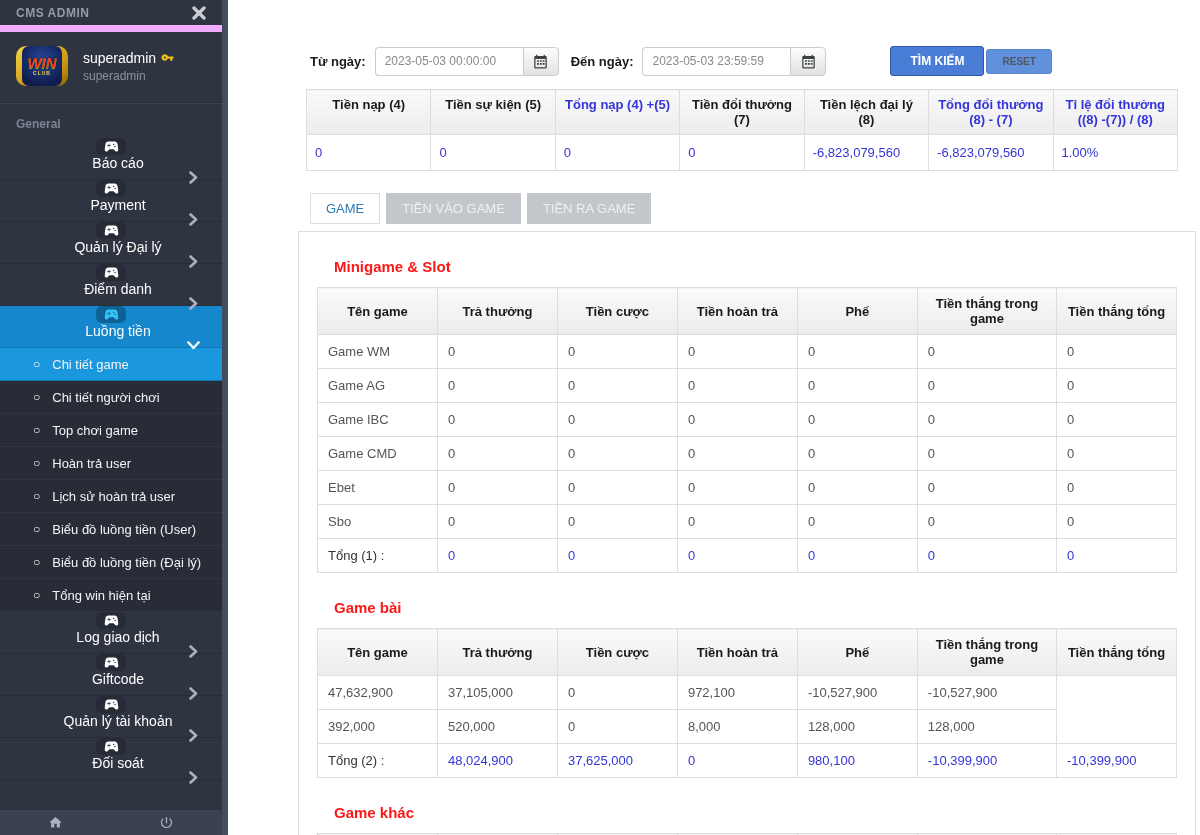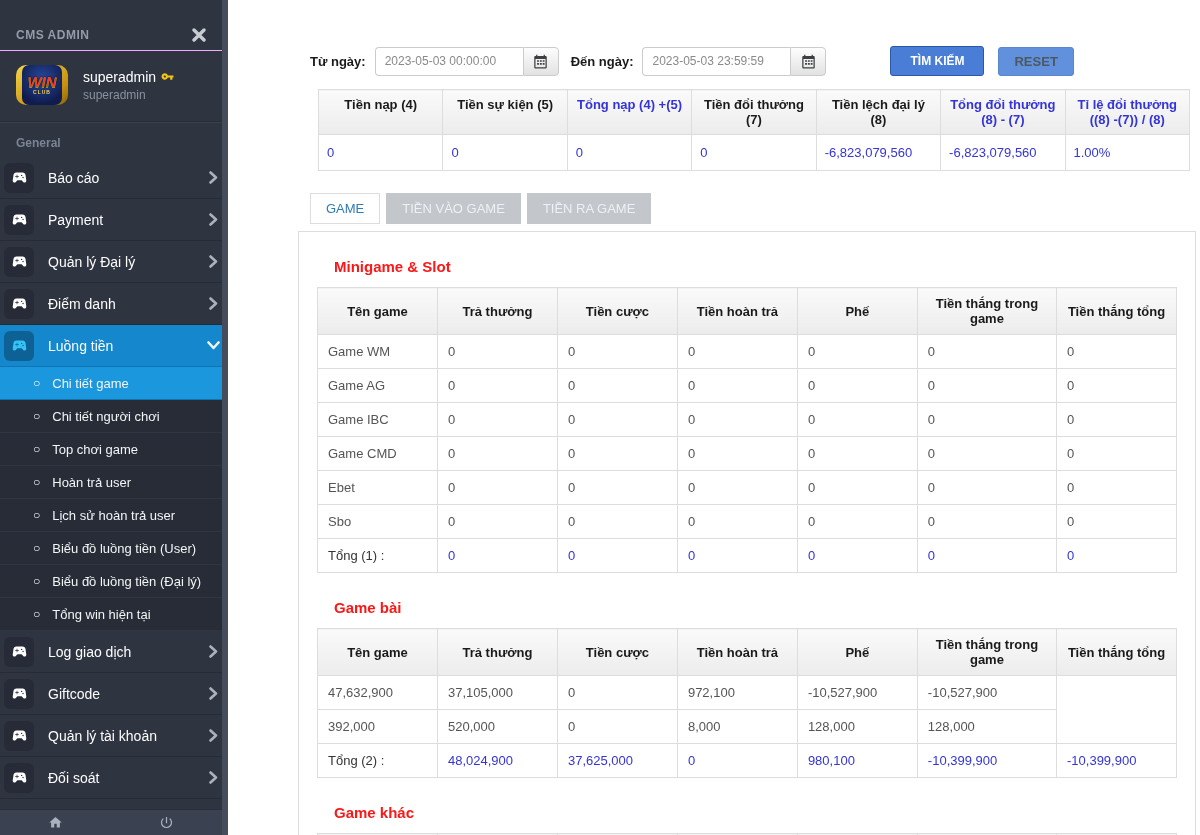--- a/index.html
+++ b/index.html
@@ -3,42 +3,42 @@
 <meta charset="utf-8">
 <style>
   * { margin:0; padding:0; box-sizing:border-box; }
   html,body { width:1200px; height:835px; overflow:hidden; }
   body { font-family:"Liberation Sans","DejaVu Sans",sans-serif; background:#fff; display:flex; }
 
   
   .sidebar { width:228px; min-width:228px; height:835px; background:#2e3440;
              border-right:6px solid #454c5a; display:flex; flex-direction:column; color:#fff; }
   .sb-header { height:32px; display:flex; align-items:center; padding:0 16px;
-               border-bottom:1px solid #f0abfc;margin-top:19px; }
+               border-bottom:7px solid #f0abfc; }
   .sb-brand { font-size:12px; font-weight:bold; letter-spacing:.5px; color:#949ca9; }
   .sb-close { margin-left:auto; cursor:pointer; display:flex; }
   .sb-user { display:flex; align-items:center; padding:14px 16px 16px 16px;
              border-bottom:1px solid #272c37; }
   .avatar { width:52px; height:40px; border-radius:10px;
             background:linear-gradient(145deg,#f6d64a,#c7920f 70%,#8a6508);
             display:flex; align-items:center; justify-content:center; }
   .avatar-inner { width:40px; height:40px; border-radius:7px;
             background:radial-gradient(circle at 50% 35%,#274aa0,#101c4e 75%);
             display:flex; flex-direction:column; align-items:center; justify-content:center; }
   .avatar-w { color:#e8402a; font-weight:bold; font-style:italic; font-size:15px; line-height:14px;
               text-shadow:0 1px 0 #7a1, 0 0 2px #000; }
   .avatar-club { color:#f2cf4e; font-size:5px; letter-spacing:1px; font-weight:bold; }
   .sb-user-meta { margin-left:15px; }
   .sb-user-name { font-size:14px; color:#fff; display:flex; align-items:center; gap:5px; }
   .sb-user-role { font-size:12px; color:#8a92a0; margin-top:3px; }
   .sb-section { padding:13px 16px 7px 16px; font-size:12px; font-weight:bold; color:#7b8493;
                 border-top:1px solid #3a4150; }
   .sb-menu { flex:0 0 auto; }
-  .menu-item { height:42px; display:flex; align-items:center; padding:0 4px;
-               border-bottom:1px solid #262b35; cursor:pointer; }
+  .menu-item { height:42px; display:flex; align-items:center; padding:0 24px;
+               border-bottom:1px solid #262b35; cursor:pointer;flex-direction:column; }
   .menu-item .icon-box { width:30px; height:30px; border-radius:6px; background:#262b37;
                display:flex; align-items:center; justify-content:center; }
   .menu-item .icon-box svg { fill:#fff; }
   .menu-item .mi-label { margin-left:14px; font-size:14px; color:#fdfdfd; }
   .menu-item .mi-chev { margin-left:auto; display:flex; color:#aab2bd; }
   .menu-item.active { background:var(--accent-blue,#1487cd); border-bottom-color:#1173b2; }
   .menu-item.active .icon-box { background:rgba(0,0,0,.28); }
   .menu-item.active .icon-box svg { fill:#35c2f5; }
   .menu-item.active .mi-chev { color:#eaf4fb; transform:rotate(90deg); }
   .submenu { }
@@ -60,26 +60,26 @@
   .input-group { display:flex; }
   .date-input { width:148px; height:29px; border:1px solid #ccc; border-right:none;
                 border-radius:4px 0 0 4px; padding:0 9px; font-size:12px; color:#8a8a8a;
                 font-family:"Liberation Sans",sans-serif; background:#fff; }
   .cal-btn { width:36px; height:29px; border:1px solid #ccc; border-radius:0 4px 4px 0;
              background:linear-gradient(#fdfdfd,#e2e2e2); display:flex; align-items:center;
              justify-content:center; cursor:pointer; }
   .btn-search { margin-left:64px; background:var(--button-blue,#4a7dd6); border:1px solid #2d58a8;
                 color:#fff; font-weight:bold; font-size:12px; padding:7px 19px; border-radius:3px;
                 cursor:pointer; font-family:"Liberation Sans",sans-serif; }
-  .btn-reset { margin-left:14px; background:#6190dc; border:1px solid #5a86cd; color:#4e5862;
-               font-weight:bold; font-size:13px; padding:6px 15px; border-radius:3px;
+  .btn-reset { margin-left:2px; background:#6190dc; border:1px solid #5a86cd; color:#4e5862;
+               font-weight:bold; font-size:10px; padding:6px 15px; border-radius:3px;
                cursor:pointer; font-family:"Liberation Sans",sans-serif; }
 
   table { border-collapse:collapse; }
-  .summary-table { margin-left:20px; width:calc(100% - 26px); table-layout:fixed; }
+  .summary-table { margin-left:8px; width:calc(100% - 26px); table-layout:fixed; }
   .summary-table th { border:1px solid #ddd; background:linear-gradient(#fafafa,#ececec);
                       font-size:13px; font-weight:bold; color:#1a1a1a; text-align:center;
                       padding:7px 6px; height:40px; vertical-align:top; }
   .summary-table th.blue { color:var(--link-blue,#3434d8); }
   .summary-table td { border:1px solid #ddd; font-size:13px; color:var(--link-blue,#3434d8);
                       padding:10px 8px; text-align:left; }
 
   .tabs { margin:22px 0 0 12px; display:flex; }
   .tab { font-size:13px; font-weight:normal; padding:7px 15px; margin-right:6px; cursor:pointer; }
   .tab.active { background:#fff; color:#2e7bb5; border:1px solid #ddd; }

